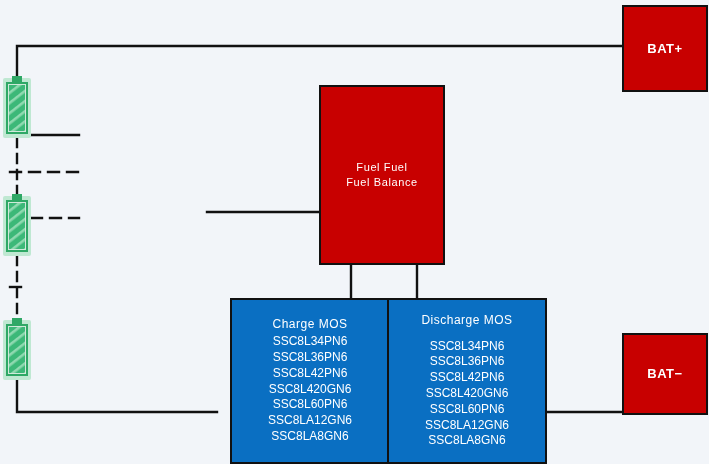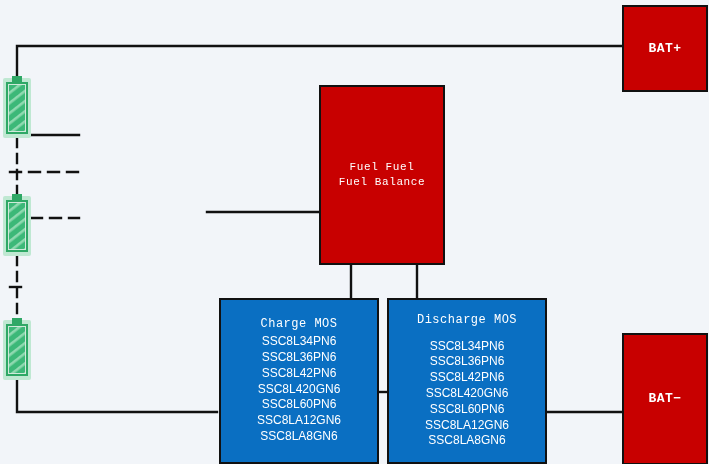--- a/index.html
+++ b/index.html
@@ -21,51 +21,51 @@
     border:2px solid #111111;
     color:#ffffff;
     text-align:center;
     display:flex;
     flex-direction:column;
     justify-content:center;
     align-items:center;
     line-height:1.32;
   }
   .block .title{
-    font-family:Liberation Mono, monospace;
+    font-family:Liberation Sans, sans-serif;
     letter-spacing:.5px;
     white-space:nowrap;
   }
   .block .line{
     font-family:"Liberation Sans","DejaVu Sans",sans-serif;
     white-space:nowrap;
   }
   .blue{background:#0a6fc2;}
   .red{background:#c80000;}
 
   
   #balance-mos{left:79px;top:118px;width:128px;height:177px;font-size:11.5px;}
   #balance-mos .title{font-size:12px;margin-bottom:1px;}
   #balance-mos .line{font-size:11.5px;}
 
   #monitor{left:319px;top:85px;width:126px;height:180px;}
   #monitor .title{font-size:11px;letter-spacing:.6px;}
 
-  #charge-mos{left:219px;top:298px;width:160px;height:166px;}
+  #charge-mos{left:230px;top:298px;width:160px;height:166px;}
   #charge-mos .title{font-size:12px;margin-bottom:1px;}
   #charge-mos .line{font-size:12px;}
 
   #discharge-mos{left:387px;top:298px;width:160px;height:166px;}
   #discharge-mos .title{font-size:12px;margin-bottom:10px;}
   #discharge-mos .line{font-size:12px;}
 
   #bat-pos{left:622px;top:5px;width:86px;height:87px;}
   #bat-pos .title{font-size:13px;font-weight:bold;}
 
-  #bat-neg{left:622px;top:333px;width:86px;height:132px;}
+  #bat-neg{left:622px;top:333px;width:86px;height:82px;}
   #bat-neg .title{font-size:13px;font-weight:bold;}
 
   
   .cell{position:absolute;width:28px;height:62px;}
   #cell-1{left:3px;top:76px;}
   #cell-2{left:3px;top:194px;}
   #cell-3{left:3px;top:318px;}
 </style>
 </head>
 <body>

